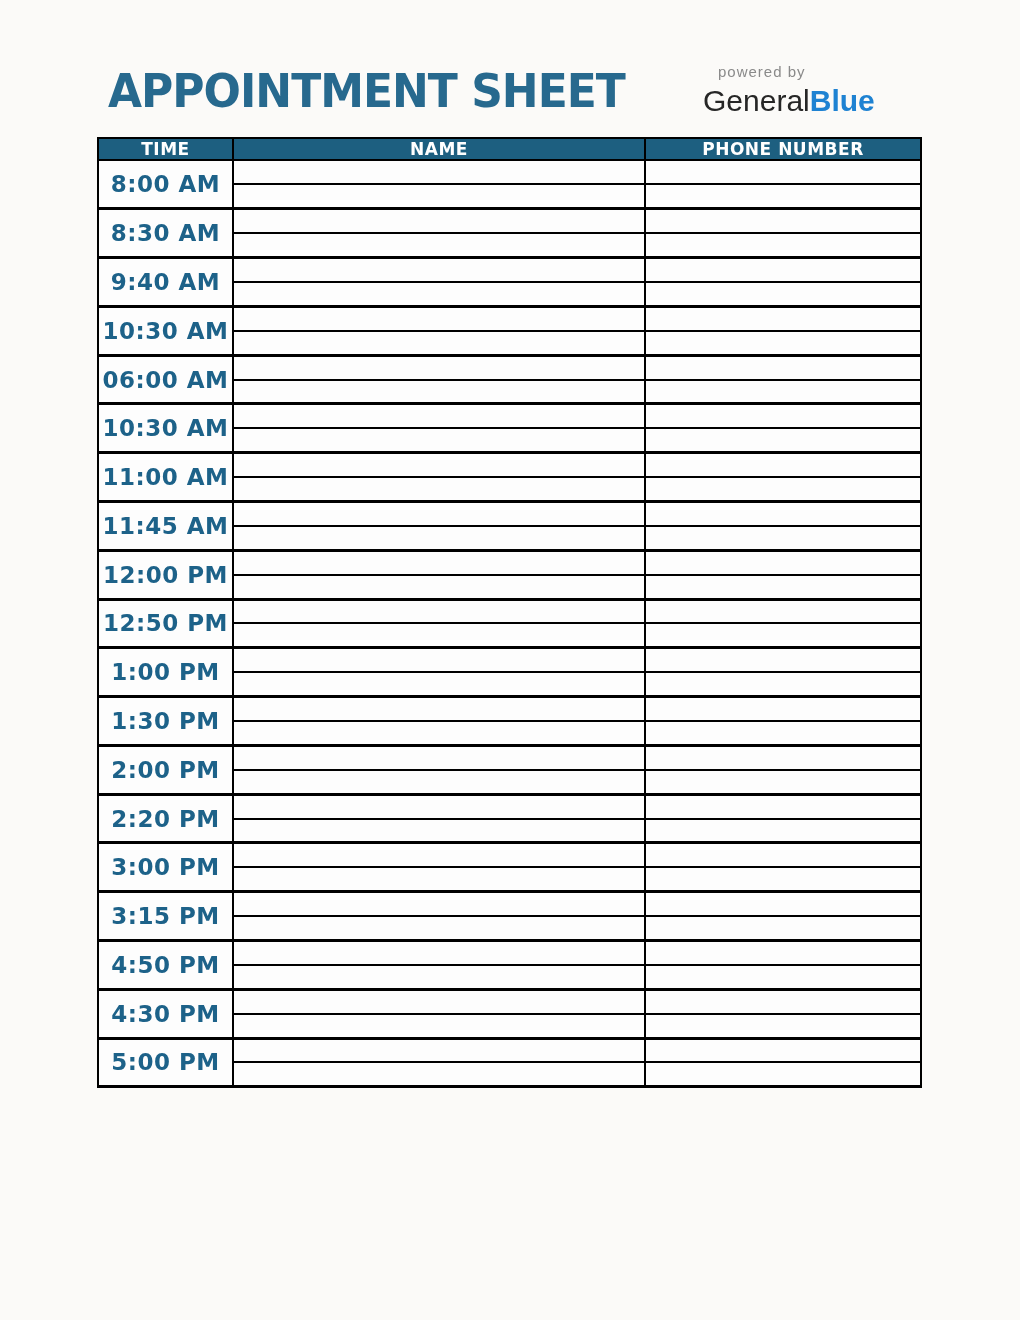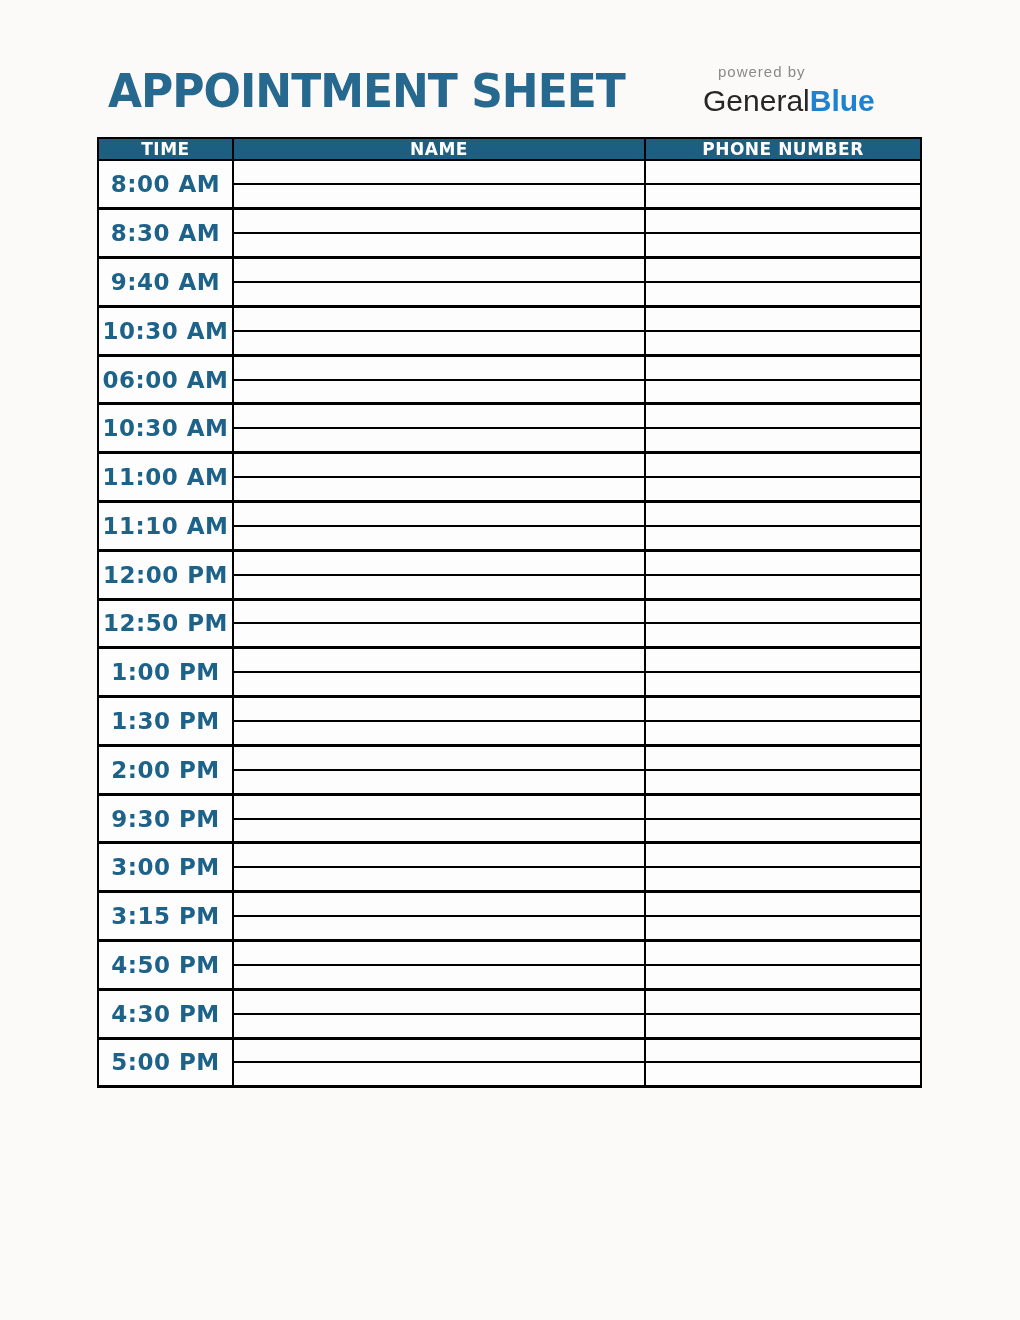--- a/index.html
+++ b/index.html
@@ -181,21 +181,21 @@
         <tr>
           <td class="time-cell" rowspan="2">11:00 AM</td>
           <td class="entry-top"></td>
           <td class="entry-top"></td>
         </tr>
         <tr>
           <td class="entry-bottom"></td>
           <td class="entry-bottom"></td>
         </tr>
         <tr>
-          <td class="time-cell" rowspan="2">11:10 AM</td>
+          <td class="time-cell" rowspan="2">11:45 AM</td>
           <td class="entry-top"></td>
           <td class="entry-top"></td>
         </tr>
         <tr>
           <td class="entry-bottom"></td>
           <td class="entry-bottom"></td>
         </tr>
         <tr>
           <td class="time-cell" rowspan="2">12:00 PM</td>
           <td class="entry-top"></td>
@@ -235,21 +235,21 @@
         <tr>
           <td class="time-cell" rowspan="2">2:00 PM</td>
           <td class="entry-top"></td>
           <td class="entry-top"></td>
         </tr>
         <tr>
           <td class="entry-bottom"></td>
           <td class="entry-bottom"></td>
         </tr>
         <tr>
-          <td class="time-cell" rowspan="2">9:30 PM</td>
+          <td class="time-cell" rowspan="2">2:20 PM</td>
           <td class="entry-top"></td>
           <td class="entry-top"></td>
         </tr>
         <tr>
           <td class="entry-bottom"></td>
           <td class="entry-bottom"></td>
         </tr>
         <tr>
           <td class="time-cell" rowspan="2">3:00 PM</td>
           <td class="entry-top"></td>

